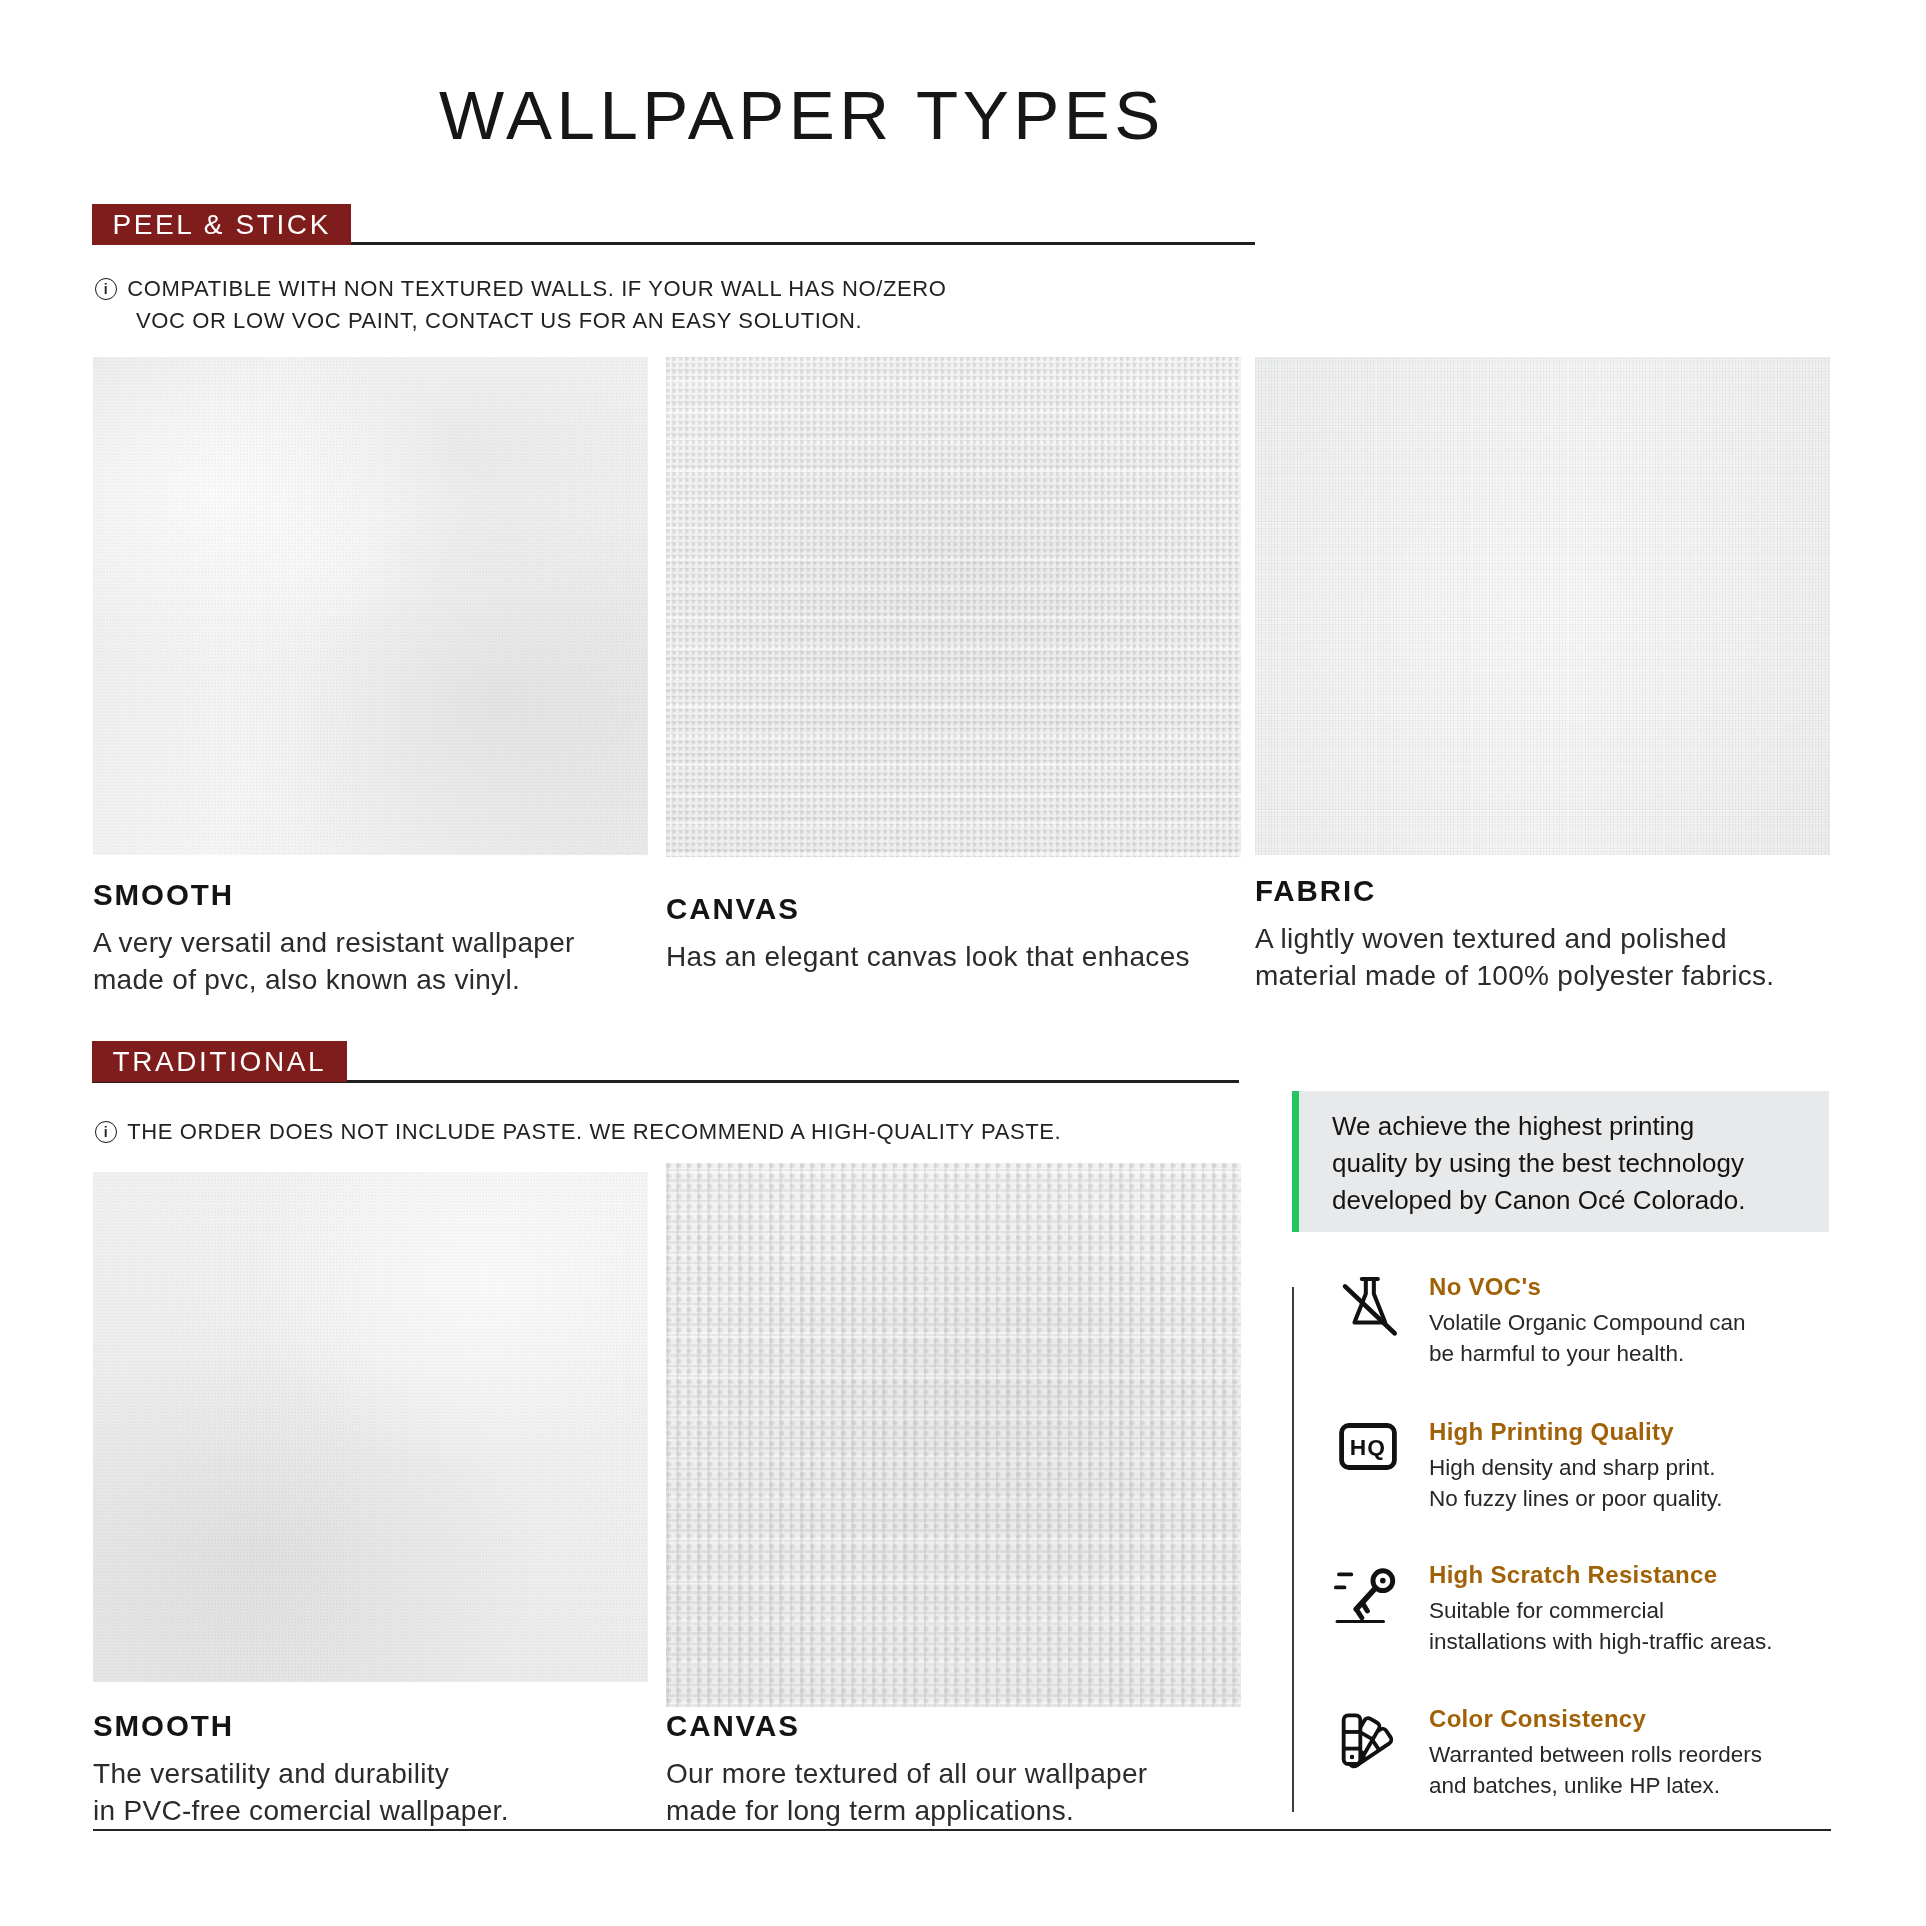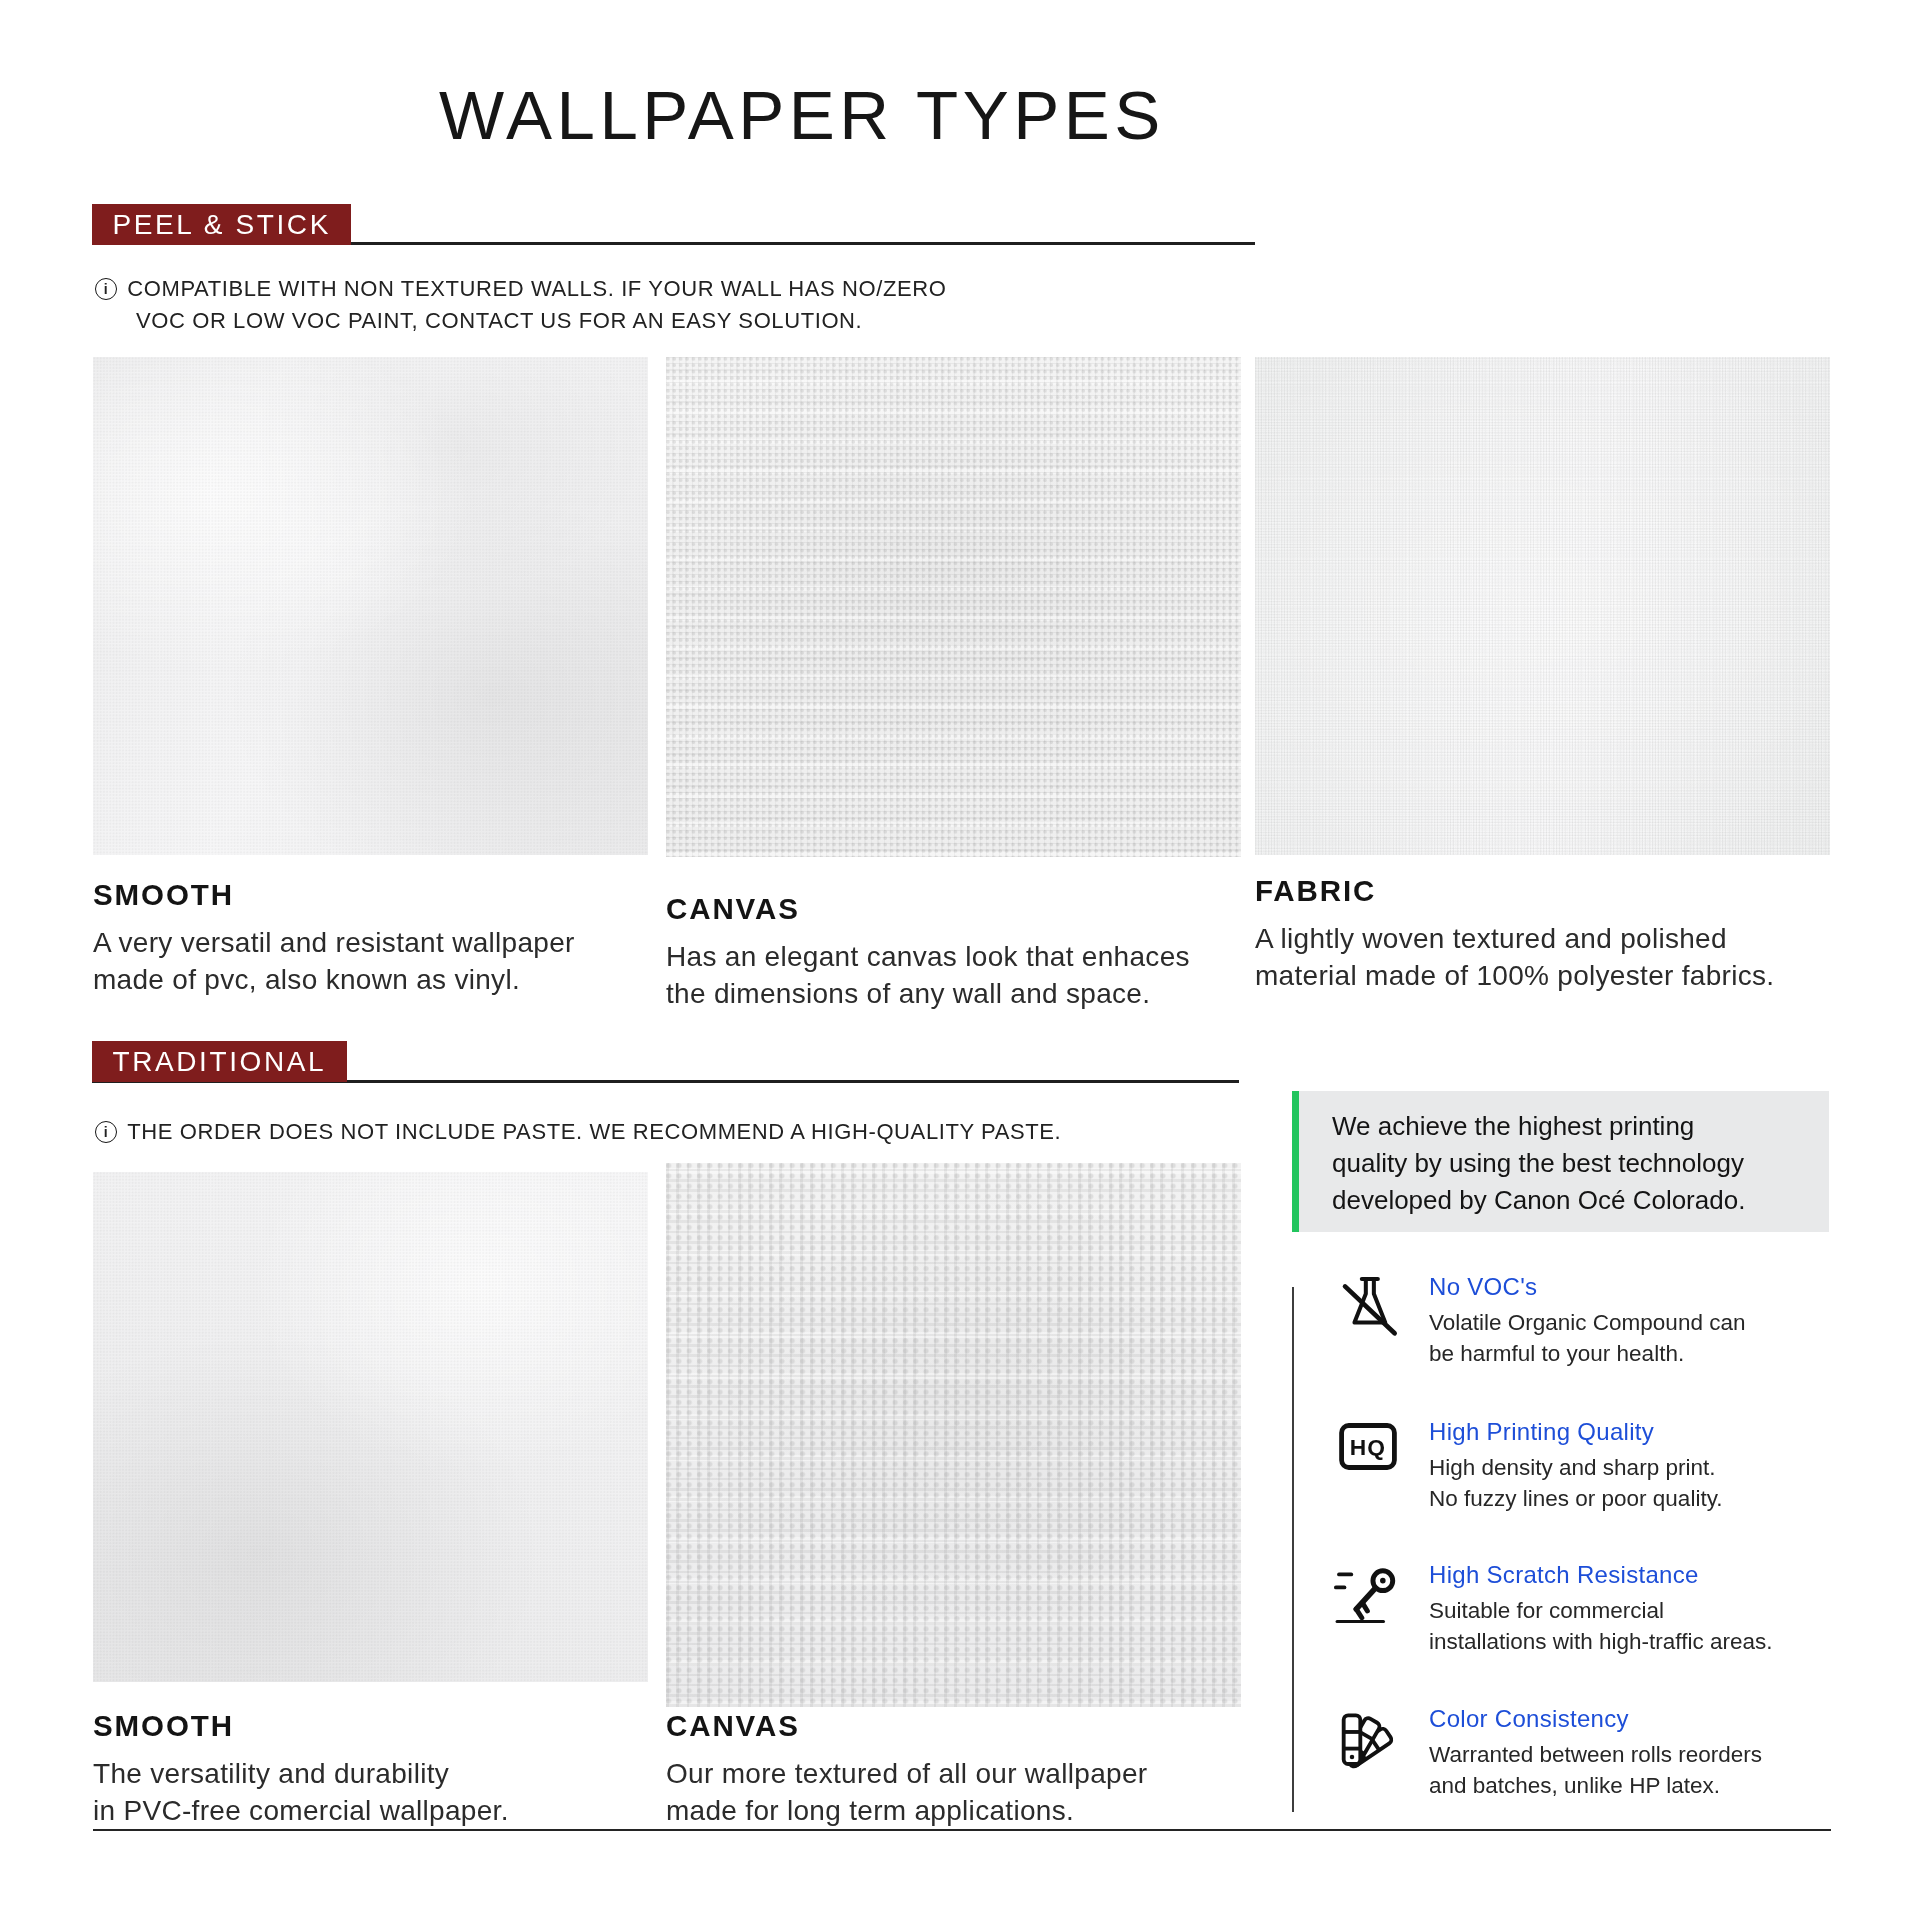--- a/index.html
+++ b/index.html
@@ -89,21 +89,21 @@
   .cap-desc{margin-top:11.6px;font-size:28px;line-height:37px;color:#2b2b2b;letter-spacing:0.3px;}
   
   #quality-box{
     position:absolute;left:1292px;top:1091px;width:537px;height:141px;box-sizing:border-box;
     background:#e8e9ea;border-left:7px solid #22c55e;
     padding:17.3px 19px 0 33px;font-size:26px;line-height:37px;color:#141414;white-space:nowrap;
   }
   #feature-rule{position:absolute;left:1292px;top:1287px;width:1.9px;height:525px;background:#3d3d3d;}
   .feature{position:absolute;left:1334px;width:526px;display:flex;gap:27px;}
   .f-icon{flex:none;width:68px;display:flex;justify-content:center;}
-  .f-title{font-size:24px;font-weight:400;color:#1d4ed8;letter-spacing:0.3px;}
+  .f-title{font-size:24px;font-weight:700;color:#a16207;letter-spacing:0.3px;}
   .f-desc{margin-top:6.4px;font-size:22.5px;line-height:31px;color:#272727;}
   #bottom-rule{position:absolute;left:93px;top:1829px;width:1738px;height:1.9px;background:#242424;}
   .nw{white-space:nowrap;}
 </style>
 </head>
 <body>
 
 <div id="page">
 
   <div id="page-title">WALLPAPER TYPES</div>
@@ -129,21 +129,20 @@
     <div class="cap-name">SMOOTH</div>
     <div class="cap-desc">
       <div class="nw">A very versatil and resistant wallpaper</div>
       <div class="nw">made of pvc, also known as vinyl.</div>
     </div>
   </div>
   <div class="caption" style="left:666px;top:892px;width:584px;">
     <div class="cap-name">CANVAS</div>
     <div class="cap-desc">
       <div class="nw">Has an elegant canvas look that enhaces</div>
-      <div class="nw">the dimensions of any wall and space.</div>
     </div>
   </div>
   <div class="caption" style="left:1255px;top:874px;width:584px;">
     <div class="cap-name">FABRIC</div>
     <div class="cap-desc">
       <div class="nw">A lightly woven textured and polished</div>
       <div class="nw">material made of 100% polyester fabrics.</div>
     </div>
   </div>
 

